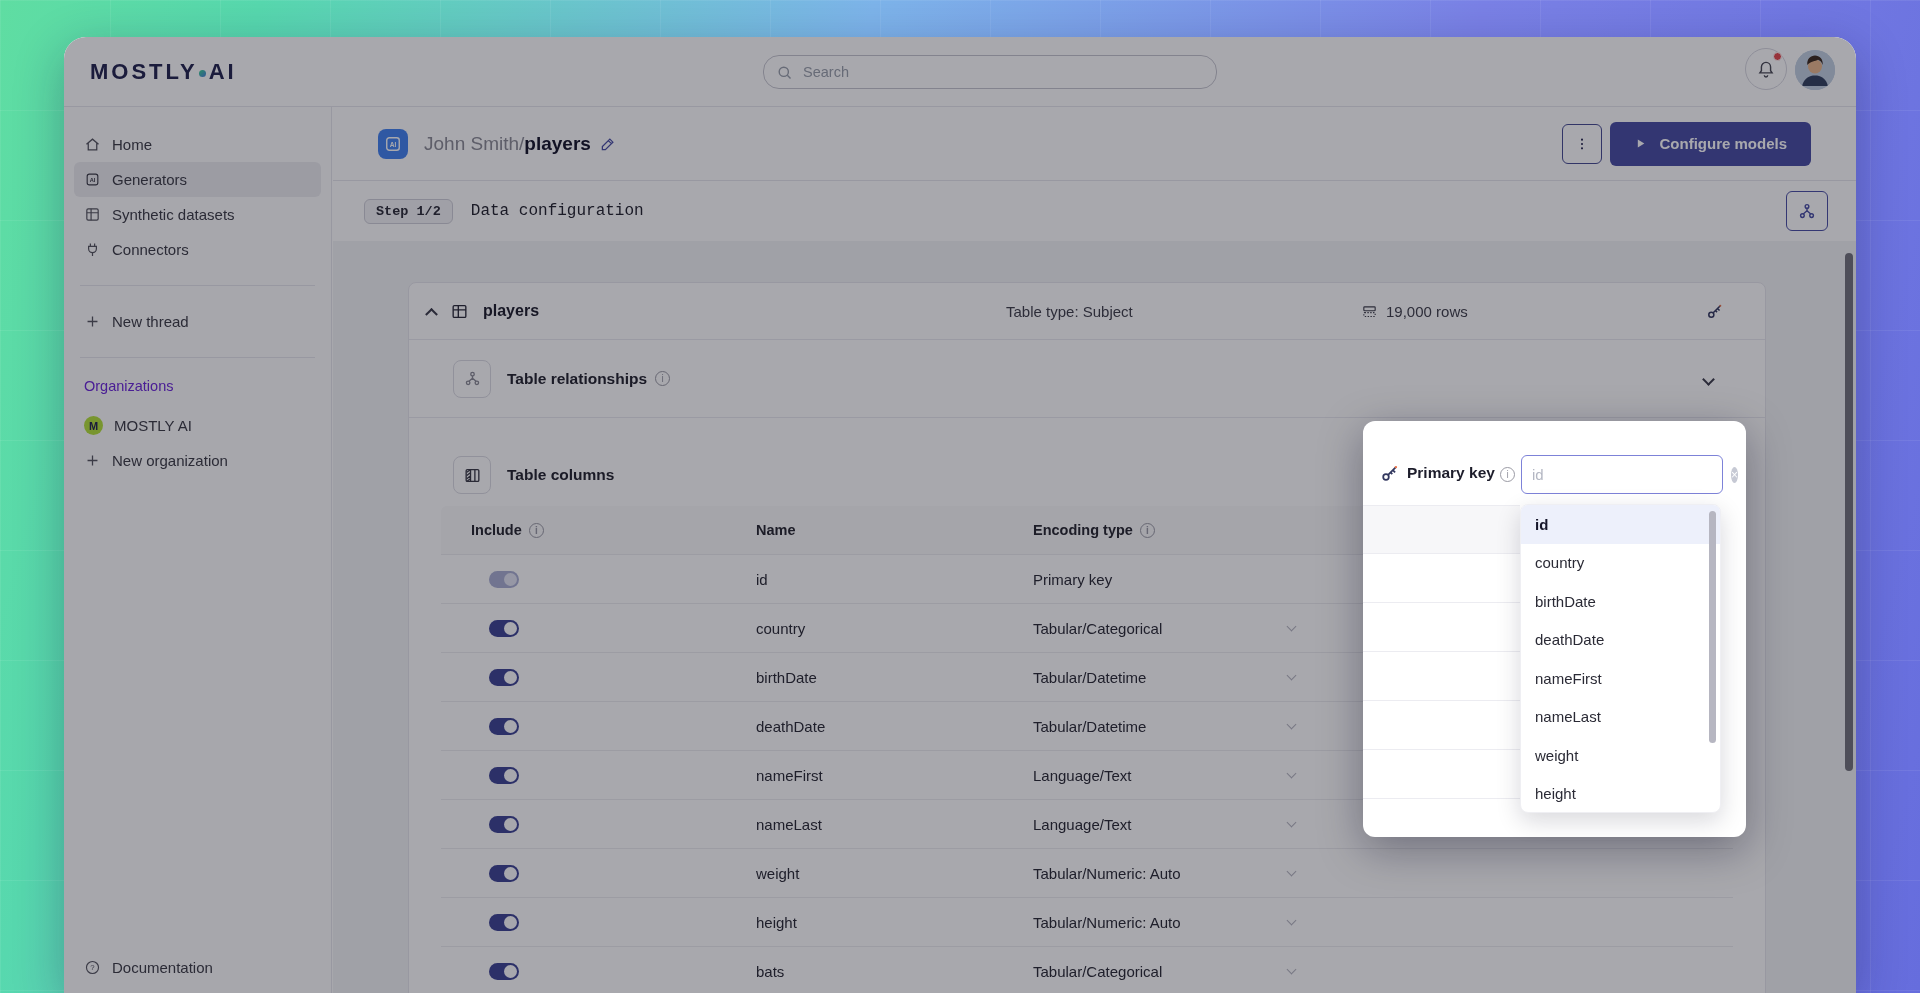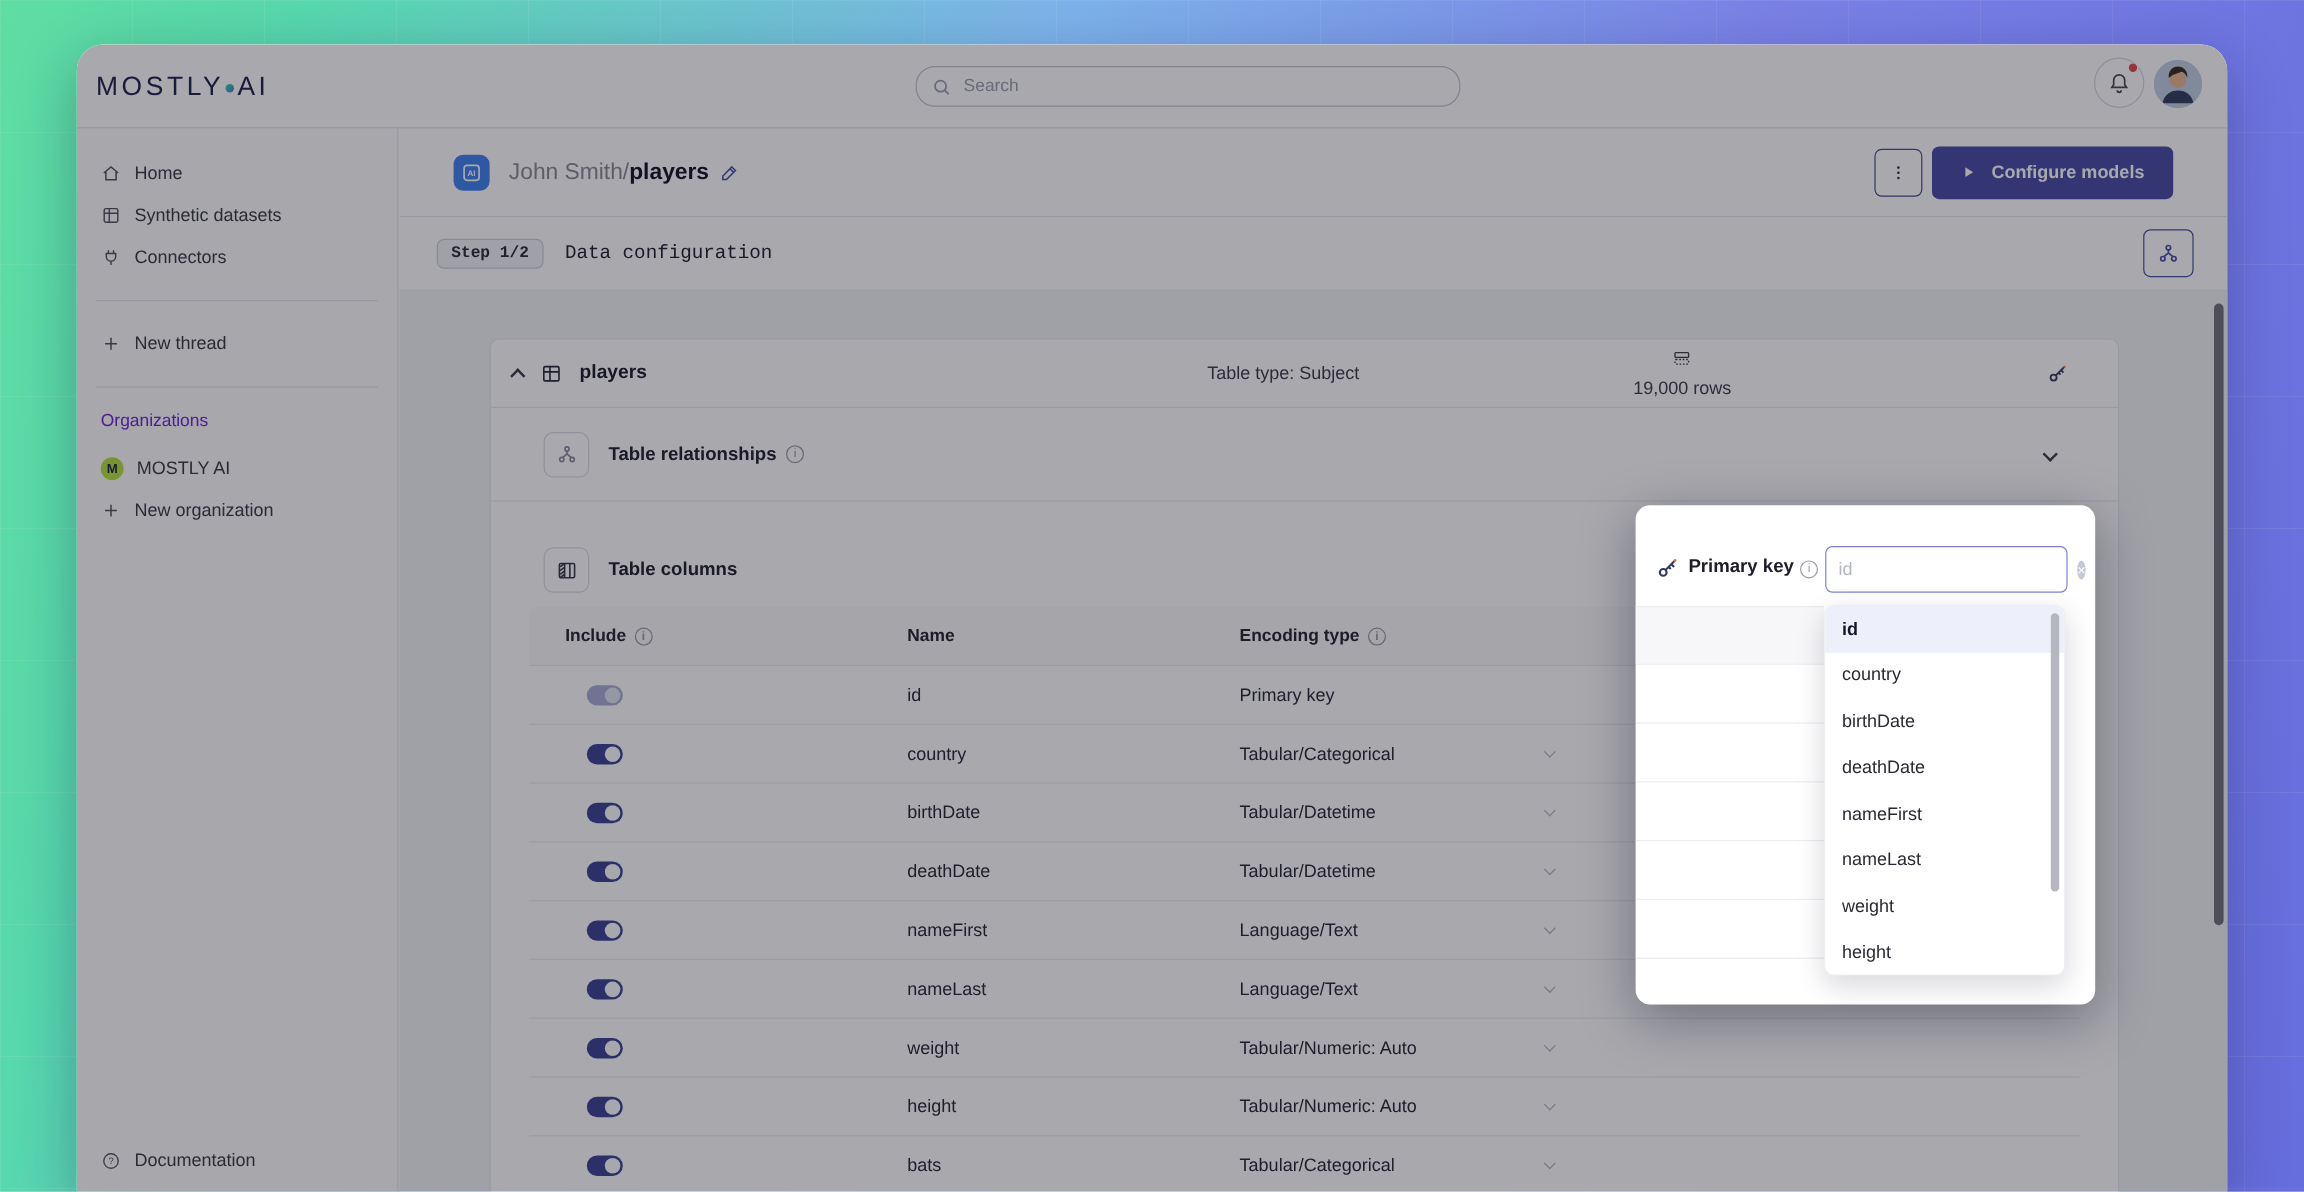--- a/index.html
+++ b/index.html
@@ -13,21 +13,21 @@
     background-image:linear-gradient(rgba(255,255,255,.07) 1px,transparent 1px),linear-gradient(90deg,rgba(255,255,255,.07) 1px,transparent 1px);
     background-size:110px 110px; }
 
   .window { position:absolute; left:64px; top:37px; width:1792px; height:956px;
     background:#fff; border-radius:22px 22px 0 0; overflow:hidden;
     box-shadow:0 14px 50px rgba(15,15,60,.30); }
 
   
   .topbar { position:absolute; left:0; top:0; right:0; height:70px; background:#fff;
     border-bottom:1px solid #e7e7ec; z-index:2; }
-  .logo { position:absolute; left:16px; top:22px; font-size:22px; font-weight:400;
+  .logo { position:absolute; left:26px; top:22px; font-size:22px; font-weight:700;
     letter-spacing:3px; color:#23244f; display:flex; align-items:center; }
   .logo-dot { width:7px; height:7px; border-radius:50%; margin:3px 3px 0 1px;
     background:linear-gradient(135deg,#3bd88f,#4a7de0); display:inline-block; }
   .search { position:absolute; left:699px; top:18px; width:454px; height:34px;
     border:1px solid #c6c6cf; border-radius:16px; display:flex; align-items:center;
     padding:0 12px; gap:10px; background:#fff; }
   .search input { border:none; outline:none; flex:1; font-size:14.5px; color:#3a3a44;
     font-family:"Liberation Sans", sans-serif; background:transparent; }
   .search input::placeholder { color:#9aa0ab; }
   .bell-btn { position:absolute; left:1681px; top:11px; width:42px; height:42px;
@@ -77,21 +77,21 @@
     justify-content:center; background:#fff; }
 
   .content { position:absolute; left:0; right:0; top:134px; bottom:0; background:#f3f4f6; }
   .card { position:absolute; left:75px; top:41px; width:1358px; height:712px; background:#fff;
     border:1px solid #e7e7ec; border-radius:8px 8px 0 0; }
   .card-hdr { height:57px; position:relative; border-bottom:1px solid #eaeaef;
     display:flex; align-items:center; padding:0 18px; gap:14px; }
   .card-hdr .tname { font-size:16px; font-weight:700; color:#1d1d2b; }
   .ttype { position:absolute; left:597px; font-size:15px; color:#3f3f4a; }
   .rows-info { position:absolute; left:952px; display:flex; align-items:center; gap:8px;
-    font-size:15px; color:#3f3f4a;flex-direction:column; }
+    font-size:15px; color:#3f3f4a; }
   .key-btn { position:absolute; left:1290px; width:30px; height:30px; display:flex;
     align-items:center; justify-content:center; }
 
   .rel-row { height:78px; display:flex; align-items:center; padding:0 44px;
     border-bottom:1px solid #eaeaef; position:relative; }
   .icon-box { width:38px; height:38px; border:1px solid #dcdce3; border-radius:8px;
     display:flex; align-items:center; justify-content:center; margin-right:16px; }
   .sec-label { font-size:15.5px; font-weight:700; color:#23232e; margin-right:8px; }
   .rel-chev { position:absolute; right:52px; }
 
@@ -198,20 +198,27 @@
       </svg>
     </div>
   </div>
 
   <div class="sidebar">
     <div class="side-item">
       <svg width="17" height="17" viewBox="0 0 24 24" fill="none" stroke="#55555f" stroke-width="1.8">
           <path d="M3.5 11.5 12 4.5l8.5 7M6 10v9.5h12V10"></path>
         </svg>
       <span>Home</span>
+    </div>
+    <div class="side-item active">
+      <svg width="17" height="17" viewBox="0 0 24 24" fill="none" stroke="#3c3c46" stroke-width="1.6">
+          <rect x="4.5" y="4.5" width="15" height="15" rx="3"></rect>
+          <text x="12" y="15" font-size="8" font-weight="bold" fill="#3c3c46" stroke="none" text-anchor="middle" font-family="Liberation Sans, sans-serif">AI</text>
+        </svg>
+      <span>Generators</span>
     </div>
     <div class="side-item">
       <svg width="17" height="17" viewBox="0 0 24 24" fill="none" stroke="#55555f" stroke-width="1.7">
           <rect x="4" y="4" width="16" height="16" rx="2"></rect>
           <path d="M4 9.5h16M10 4v16"></path>
         </svg>
       <span>Synthetic datasets</span>
     </div>
     <div class="side-item">
       <svg width="17" height="17" viewBox="0 0 24 24" fill="none" stroke="#55555f" stroke-width="1.7">

